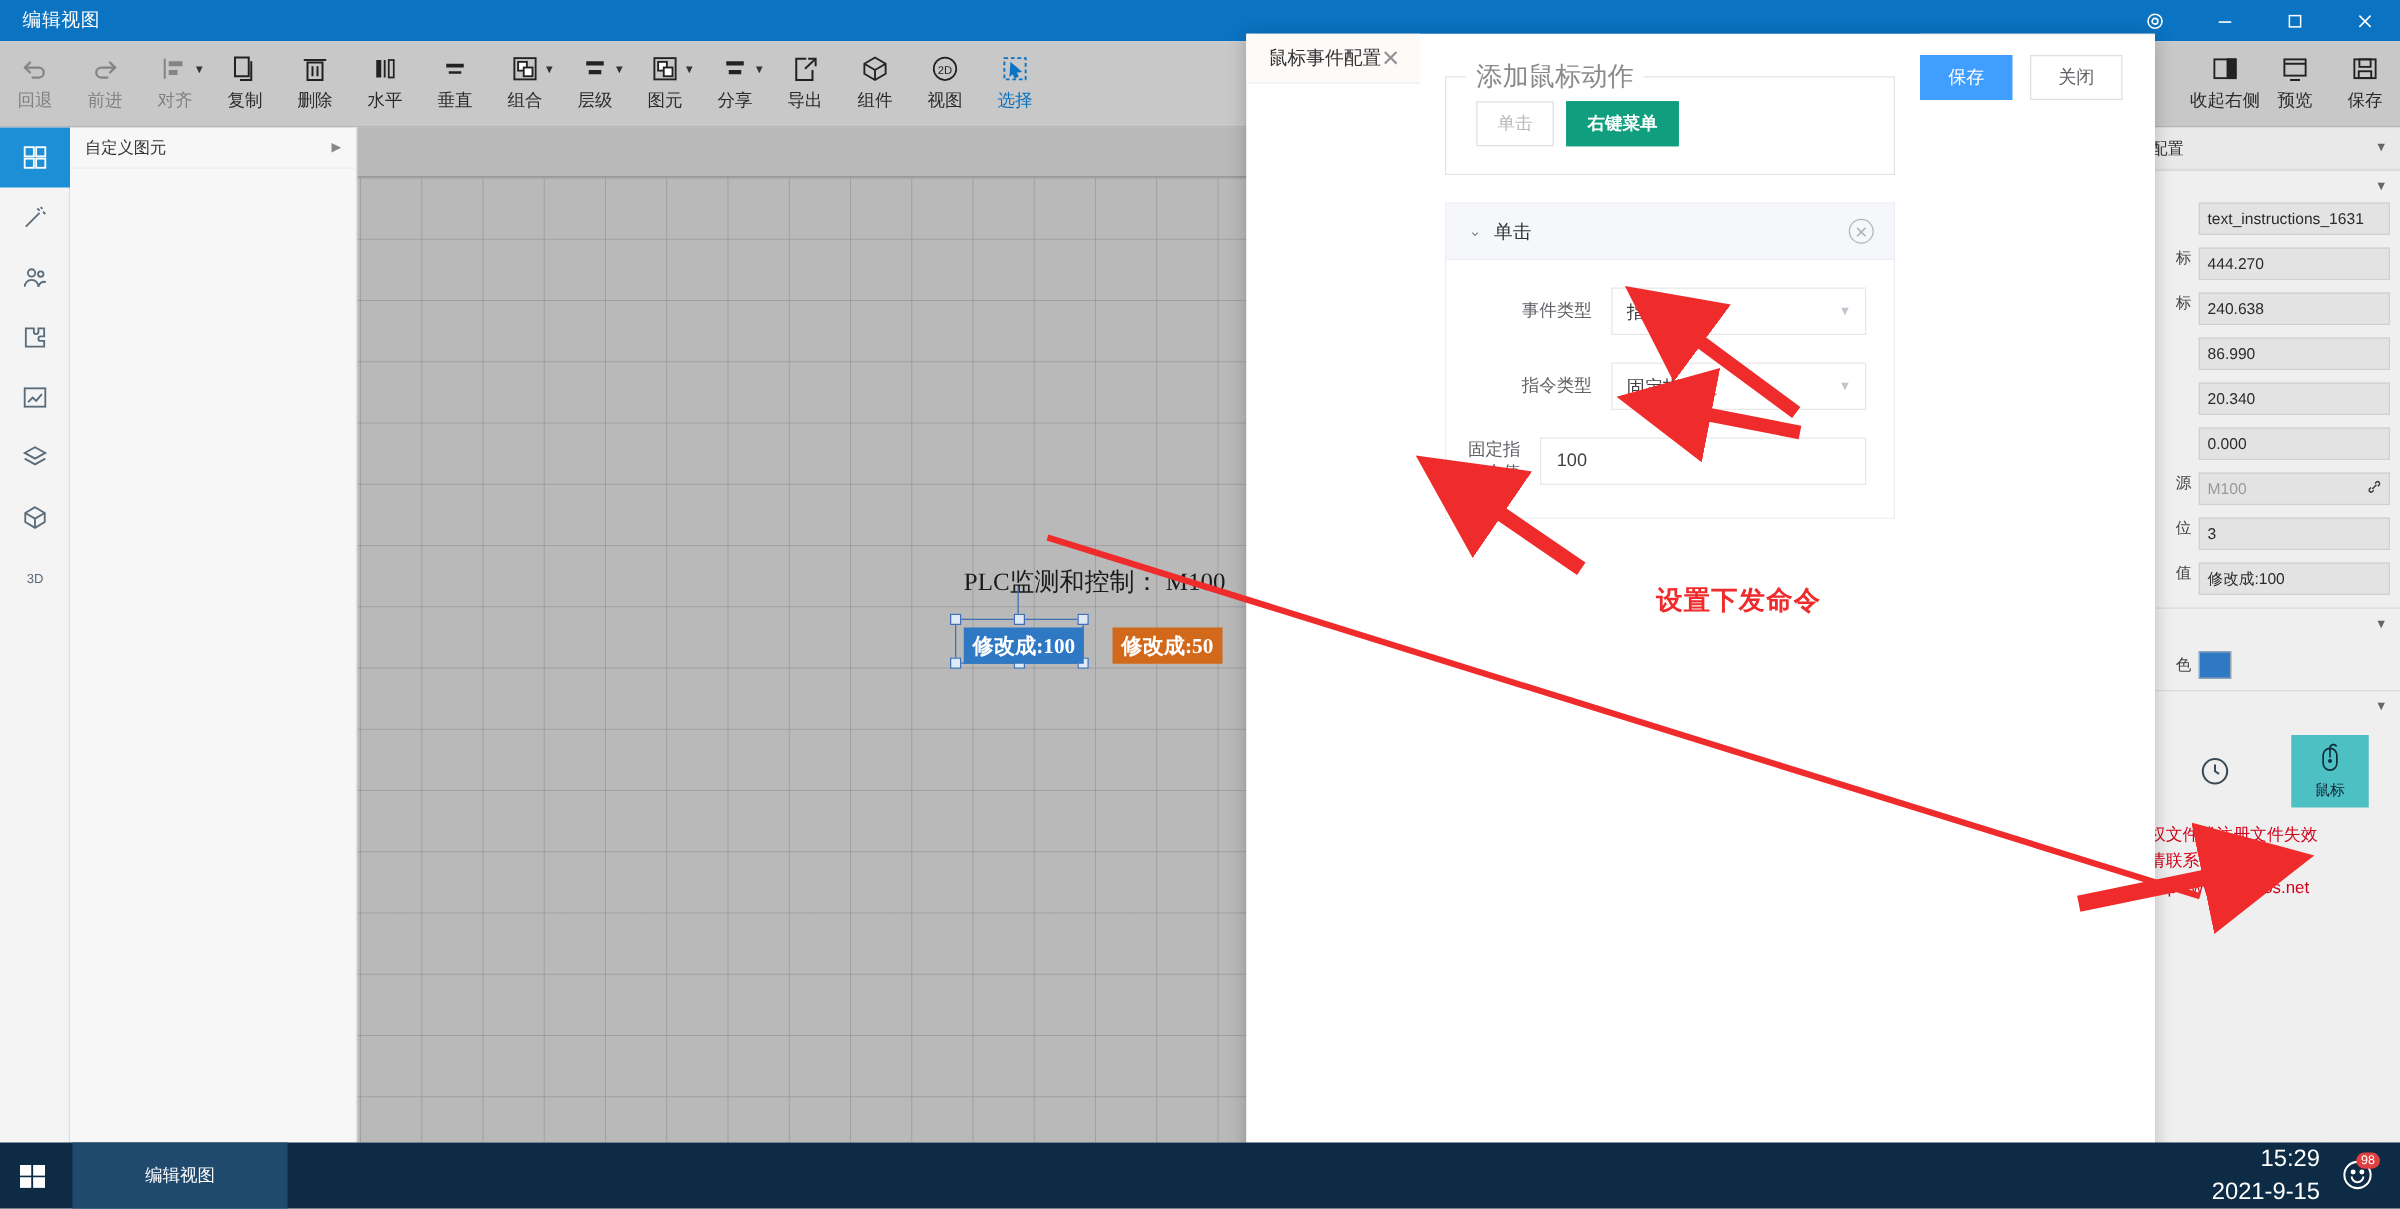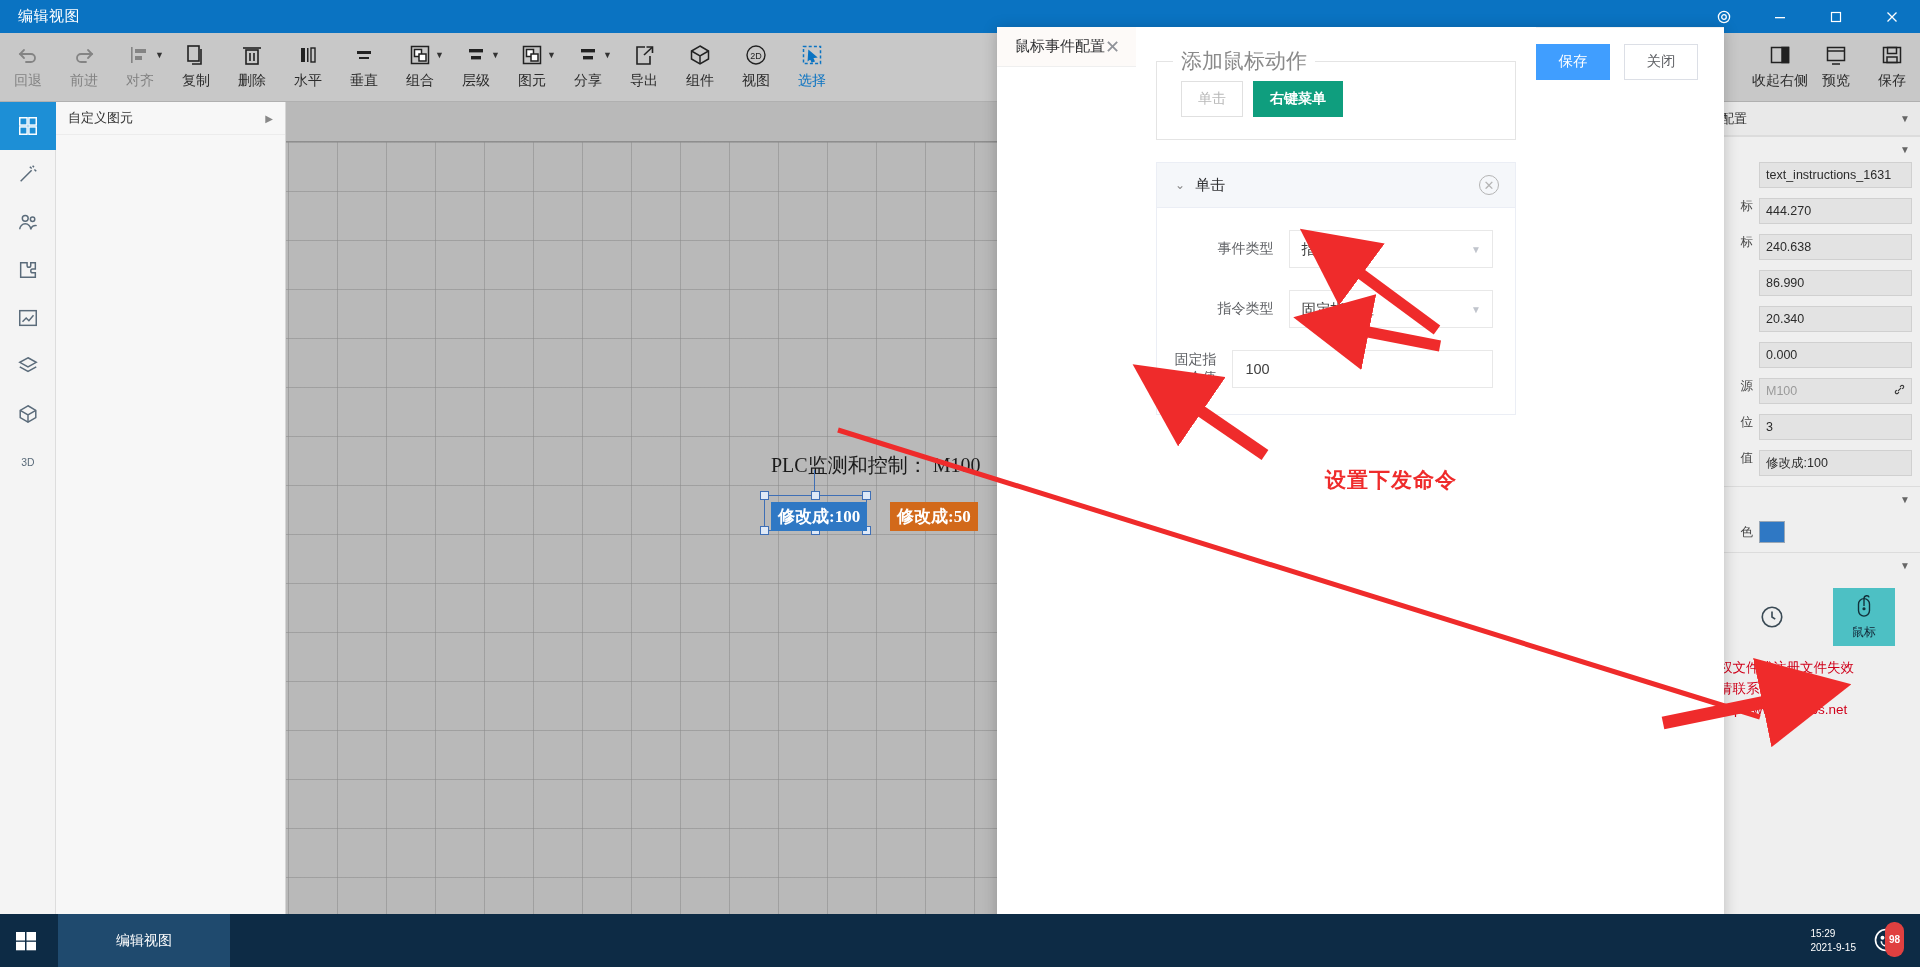--- a/index.html
+++ b/index.html
@@ -219,25 +219,25 @@
     background: #0d2b45; display: flex; align-items: center; color: #fff;
   }
   .start {
     width: 52px; height: 53px; display: flex; align-items: center; justify-content: center;
   }
   .tb-task {
     margin-left: 6px; width: 172px; height: 53px; background: #1f4a6e;
     display: flex; align-items: center; justify-content: center; font-size: 14px;
   }
   .tray { position: absolute; right: 0; display: flex; align-items: center; gap: 16px; padding-right: 18px; }
-  .clock { font-size: 10px; line-height: 1.35; }
+  .clock { text-align: right; font-size: 19px; line-height: 1.35; }
   .tray-badge { position: relative; width: 30px; height: 30px; }
   .tray-badge .cnt {
     position: absolute; right: -2px; top: -4px; background: #e04040; color: #fff;
-    font-size: 10px; border-radius: 9px; padding: 12px 4px; min-width: 17px; text-align: center; font-weight: bold;
+    font-size: 10px; border-radius: 9px; padding: 1px 4px; min-width: 17px; text-align: center;
   }
 </style>
 </head>
 <body>
 
 <div id="app">
 
   <div class="titlebar">
     <div class="tb-title">编辑视图</div>
     <div class="tb-right">

